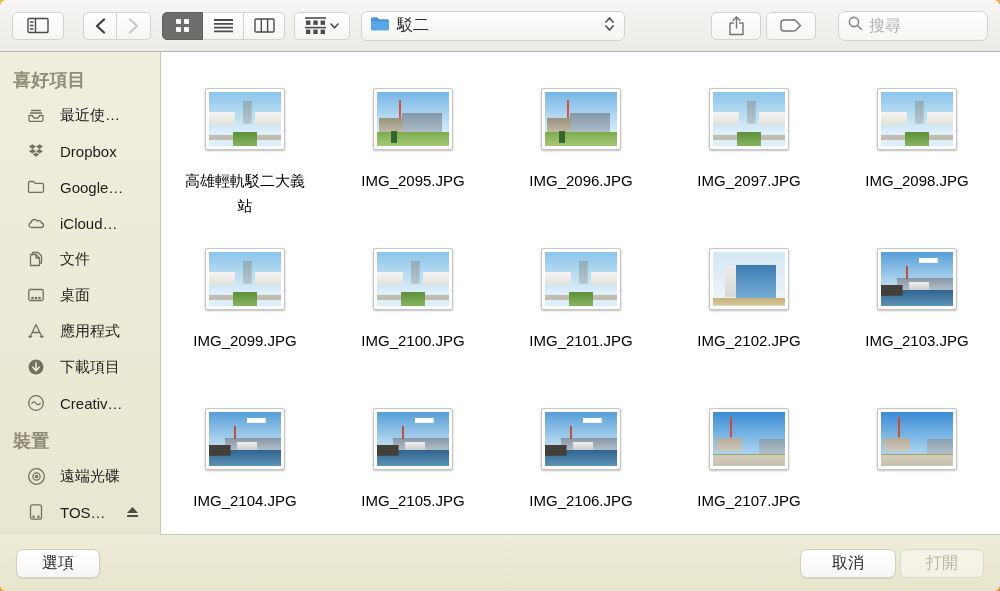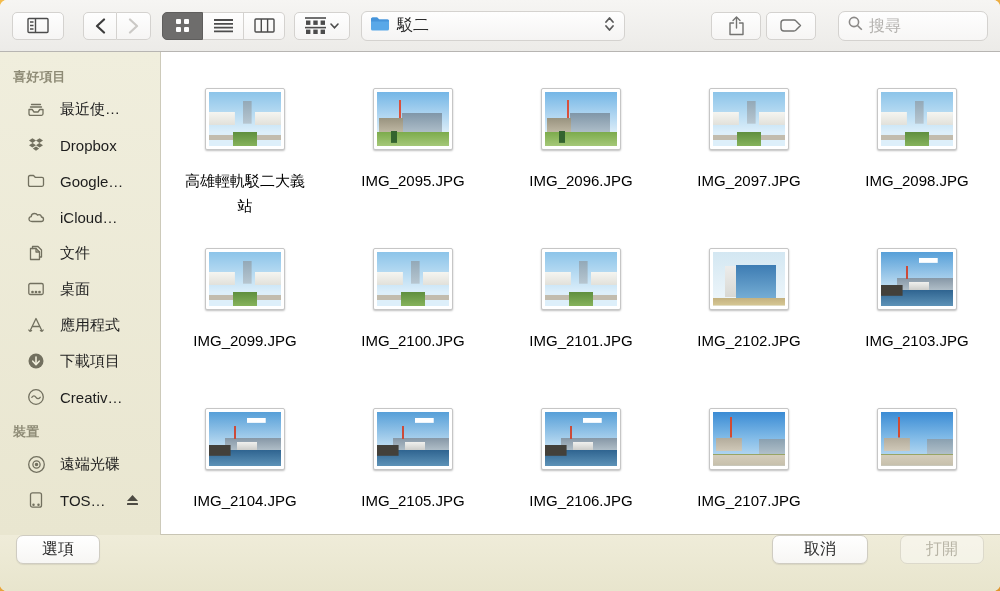--- a/index.html
+++ b/index.html
@@ -65,21 +65,21 @@
   .searchbox input::placeholder{ color:#b3b1ae; }
   
   .content{ flex:1; display:flex; min-height:0; }
   .sidebar{
     width:161px; flex:0 0 161px;
     background:linear-gradient(#f0eedd,#e9e6d0);
     border-right:1px solid #cdcaba;
     padding-top:8px; overflow:hidden;
   }
   .sb-header{
-    font-size:13px; font-weight:700; color:#8e8b76;
+    font-size:18px; font-weight:700; color:#8e8b76;
     padding:8px 0 5px 13px; letter-spacing:.2px;
   }
   .sb-item{
     height:36px; display:flex; align-items:center;
     padding-left:26px; gap:14px; font-size:15px; color:#1d1d1d;
     cursor:default;
   }
   .sb-item .sb-icon{ width:20px; height:20px; display:flex; align-items:center; justify-content:center; flex:0 0 20px;}
   .sb-item .sb-label{ white-space:nowrap; overflow:hidden; }
   .sb-item .sb-eject{ margin-left:6px; display:flex; align-items:center;}
@@ -159,21 +159,21 @@
       linear-gradient(#b3ac9c,#cfc8b8),
       linear-gradient(#d24a31,#d24a31),
       linear-gradient(#3a8bd4,#7db8e6 45%,#cfe7f7);
     background-size:100% 20%,100% 6%,36% 30%,36% 24%,3% 38%,100% 100%;
     background-position:0 100%,0 82%,100% 72%,6% 64%,24% 14%,0 0;
   }
   
   .footer{
     height:56px; flex:0 0 56px;
     background:linear-gradient(#efecd9,#e8e5cd);
-    display:flex; align-items:flex-start; padding:0 16px; gap:32px;
+    display:flex; align-items:center; padding:0 16px; gap:4px;
   }
   .fbtn{
     height:29px; min-width:84px; padding:0 22px;
     background:linear-gradient(#ffffff,#f7f6f4);
     border:1px solid #cfccc2; border-radius:7px;
     font-size:16px; color:#2b2b2b; cursor:default;
     box-shadow:0 1px 1px rgba(0,0,0,.08);
     font-family:"Liberation Sans", sans-serif;
   }
   .fbtn.disabled{

